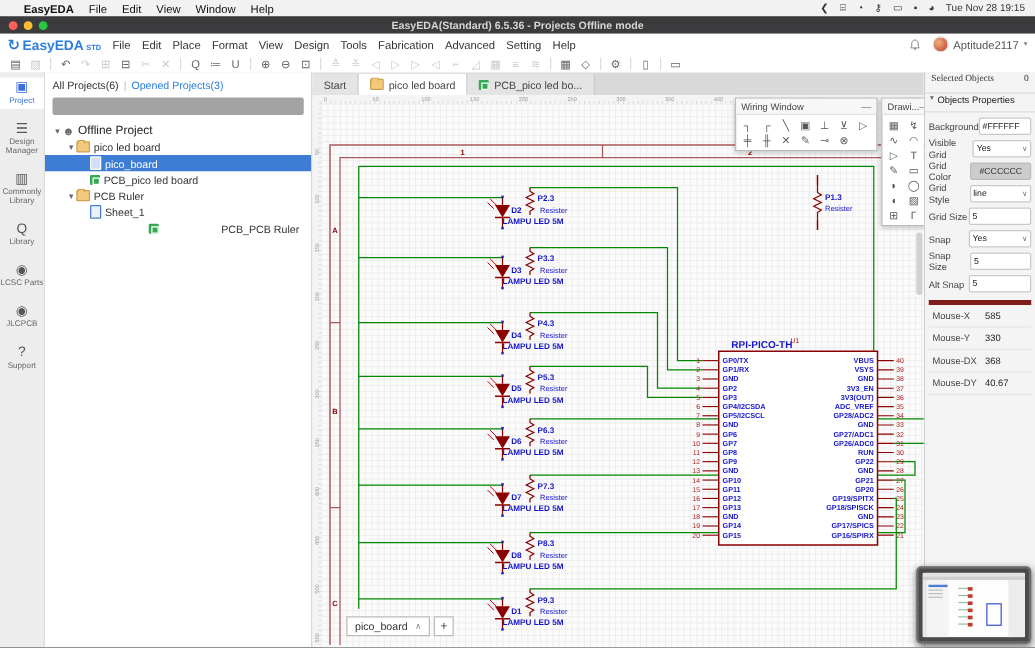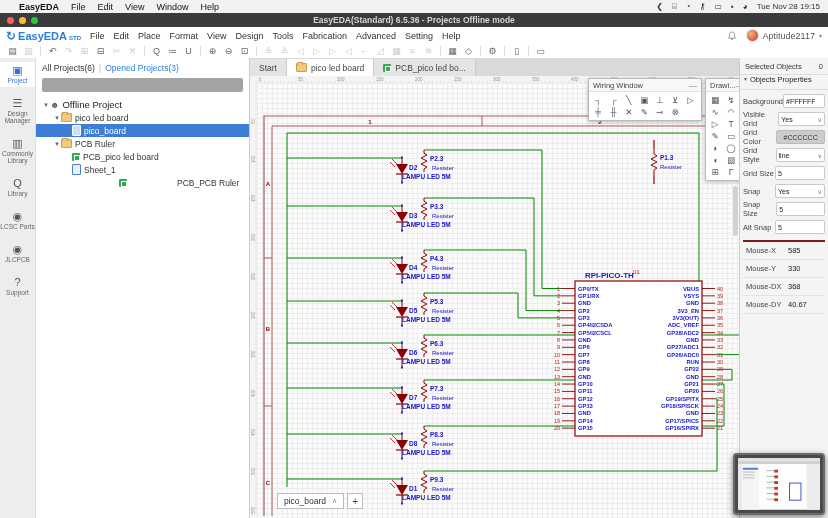--- a/index.html
+++ b/index.html
@@ -85,29 +85,29 @@
   .wiring .fp-grid{grid-template-columns:repeat(7,1fr);}
   .drawing{left:455px;top:20px;width:36px;}
   .drawing .fp-grid{grid-template-columns:repeat(2,1fr);}
   
   .sheetbar{position:absolute;left:27px;bottom:9px;display:flex;align-items:center;gap:3px;}
   .sheettab{display:flex;align-items:center;gap:6px;background:#fff;border:1px solid #bbb;height:14px;padding:0 6px;font-size:8.5px;color:#333;}
   .sheettab .caret{color:#888;font-size:7px;}
   .sheetadd{width:14px;height:14px;border:1px solid #bbb;background:#fff;display:flex;align-items:center;justify-content:center;font-size:10px;color:#444;}
   
   .rpanel{width:88px;background:#f4f4f4;border-left:1px solid #ccc;display:flex;flex-direction:column;font-size:7.5px;}
-  .rp-head{height:16px;display:flex;align-items:center;justify-content:space-between;padding:0 5px;border-bottom:1px solid #ddd;color:#333;}
+  .rp-head{height:16px;display:flex;align-items:flex-start;justify-content:space-between;padding:0 5px;border-bottom:1px solid #ddd;color:#333;font-family:Liberation Serif, serif;}
   .rp-sec{height:14px;display:flex;align-items:flex-start;gap:3px;padding:0 4px;border-bottom:1px solid #ddd;color:#222;font-weight:normal;}
   .rp-rows{padding:2px 3px;}
   .rp-row{display:flex;align-items:center;justify-content:space-between;height:18px;}
   .rp-row .lb{color:#444;}
   .rp-ctl{width:44px;height:12px;border:1px solid #c9c9c9;background:#fff;border-radius:2px;display:flex;align-items:center;padding:0 2px;font-size:7px;color:#222;justify-content:space-between;}
   .rp-ctl.swatch{background:#cccccc;justify-content:center;color:#333;border-color:#bbb;}
   .rp-ctl .car{color:#777;font-size:6px;}
-  .rp-mouse{margin-top:4px;border-top:2px solid #7f1d1d;}
+  .rp-mouse{margin-top:4px;border-top:4px solid #7f1d1d;}
   .rp-mrow{display:flex;height:17px;align-items:center;border-bottom:1px solid #e3e3e3;}
   .rp-mrow .lb{width:42px;color:#444;padding-left:3px;}
   .rp-mrow .vl{color:#222;}
   
   .minimap{position:absolute;right:3px;bottom:3px;width:92px;height:62px;background:#4a4a4c;border:2px solid #6a6a6c;border-radius:4px;box-shadow:0 2px 6px rgba(0,0,0,.5);padding:3px;box-sizing:border-box;}
   .minimap svg{width:100%;height:100%;}
   
   .vscroll{position:absolute;right:1px;top:110px;width:5px;height:50px;background:#d2d2d2;border-radius:3px;}
 </style>
 </head>
@@ -265,29 +265,29 @@
           <div class="tnode" style="padding-left: 17px;">
             <span class="arrow">▾</span>
             <span class="ticon ic-folder"></span>
             <span>pico led board</span>
           </div>
           <div class="tnode selected" style="padding-left: 28px;">
             <span class="arrow"></span>
             <span class="ticon ic-sheet"></span>
             <span>pico_board</span>
           </div>
+          <div class="tnode" style="padding-left: 28px;">
+            <span class="arrow"></span>
+            <span class="ticon ic-pcb"></span>
+            <span>PCB_pico led board</span>
+          </div>
           <div class="tnode" style="padding-left: 17px;">
             <span class="arrow">▾</span>
             <span class="ticon ic-folder"></span>
             <span>PCB Ruler</span>
-          </div>
-          <div class="tnode" style="padding-left: 28px;">
-            <span class="arrow"></span>
-            <span class="ticon ic-pcb"></span>
-            <span>PCB_pico led board</span>
           </div>
           <div class="tnode" style="padding-left: 28px;">
             <span class="arrow"></span>
             <span class="ticon ic-sheet"></span>
             <span>Sheet_1</span>
           </div>
           <div class="tnode" style="padding-left: 28px; gap: 47px;">
             <span class="arrow"></span>
             <span class="ticon ic-pcb"></span>
             <span>PCB_PCB Ruler</span>

